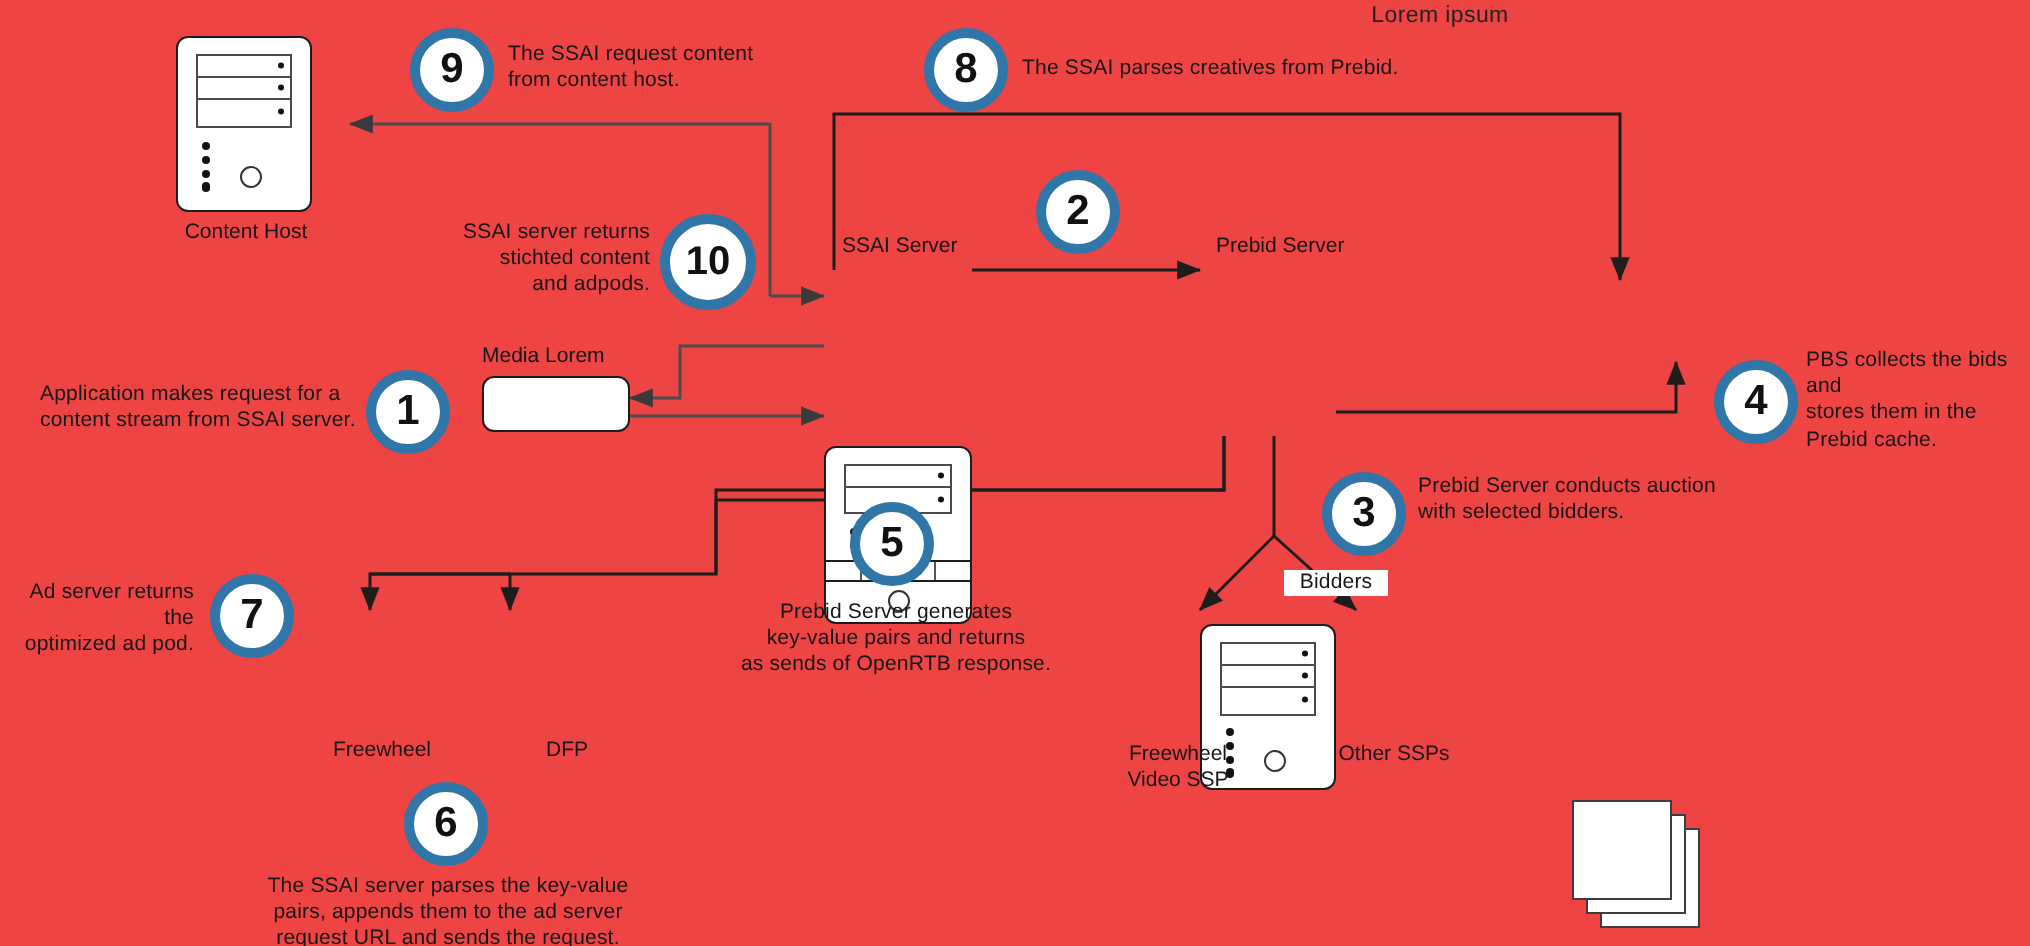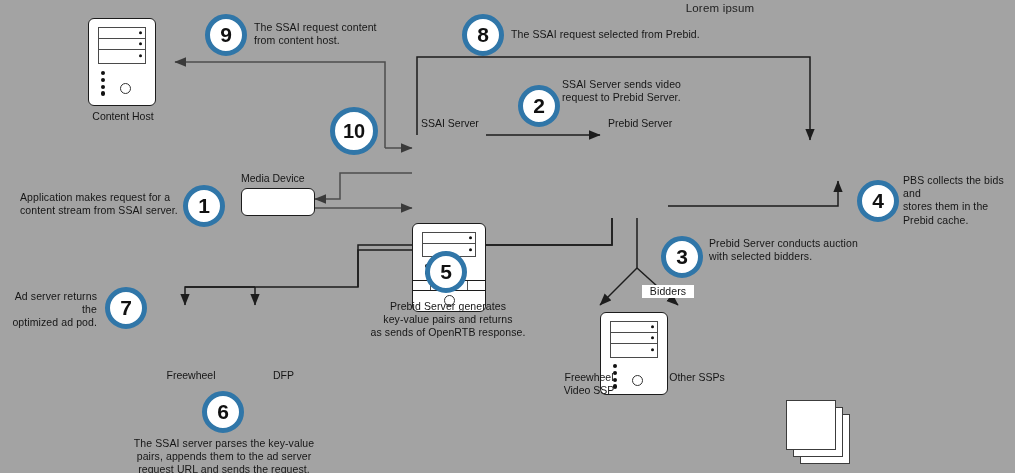--- a/index.html
+++ b/index.html
@@ -9,21 +9,21 @@
     background: #ffffff;
   }
   body {
     font-family: "Liberation Sans", sans-serif;
     color: #1a1a1a;
   }
   #stage {
     position: relative;
     width: 1015px;
     height: 473px;
-    background: #a3a3a3;
+    background: #ef4444;
     overflow: hidden;
   }
   .abs { position: absolute; }
 
   
   .label {
     font-size: 10.5px;
     line-height: 13px;
     color: #161616;
     letter-spacing: 0.1px;
@@ -227,21 +227,21 @@
     <div class="dots" style="top:52px;">
       <i></i>
         <i></i>
         <i></i>
         <i></i>
     </div>
     <div class="pwr" style="left:31px; top:64px;"></div>
   </div>
   <div class="abs node-caption" style="left:78px; top:110px; width:90px;">Content Host</div>
 
-  <div class="abs node-title" style="left:241px; top:172px; width:100px;">Media Device</div>
+  <div class="abs node-title" style="left:241px; top:172px; width:100px;">Media Lorem</div>
   <div class="abs mediabox" style="left:241px; top:188px; width:74px; height:28px;"></div>
 
   <div class="abs node-title" style="left:421px; top:117px; width:90px;">SSAI Server</div>
   <div class="abs server" style="left:412px; top:135px; width:74px; height:89px;">
     <div class="bays" style="height:25px;">
       <div class="bay"></div>
       <div class="bay"></div>
     </div>
     <div class="dots" style="top:40px;">
       <i></i>
@@ -292,30 +292,31 @@
   <div class="abs label al-center" style="left:620px; top:285px; width:52px; background:#fff;margin-left:22px;">Bidders</div>
 
   <div class="abs badge sz-s" style="left:205px; top:14px;">9</div>
   <div class="abs step-text al-left" style="left:254px; top:21px; width:200px;">
     <div>The SSAI request content</div>
     <div>from content host.</div>
   </div>
 
   <div class="abs badge sz-s" style="left:462px; top:14px;">8</div>
   <div class="abs step-text al-left" style="left:511px; top:28px; width:280px;">
-    <div>The SSAI request selected from Prebid.</div>
+    <div>The SSAI parses creatives from Prebid.</div>
   </div>
 
   <div class="abs badge sz-s" style="left:518px; top:85px;">2</div>
-  <div class="abs step-text al-left" style="left:562px; top:78px; width:180px;">
-    <div>SSAI Server sends video</div>
-    <div>request to Prebid Server.</div>
-  </div>
 
   <div class="abs badge sz-m" style="left:330px; top:107px;">10</div>
+  <div class="abs step-text al-right" style="left:200px; top:110px; width:125px;">
+    <div>SSAI server returns</div>
+    <div>stichted  content</div>
+    <div>and adpods.</div>
+  </div>
 
   <div class="abs badge sz-s" style="left:183px; top:185px;">1</div>
   <div class="abs step-text al-left" style="left:20px; top:191px; width:160px;">
     <div>Application makes request for a</div>
     <div>content stream from SSAI server.</div>
   </div>
 
   <div class="abs badge sz-s" style="left:857px; top:180px;">4</div>
   <div class="abs step-text al-left" style="left:903px; top:174px; width:118px;">
     <div>PBS collects the bids and</div>

